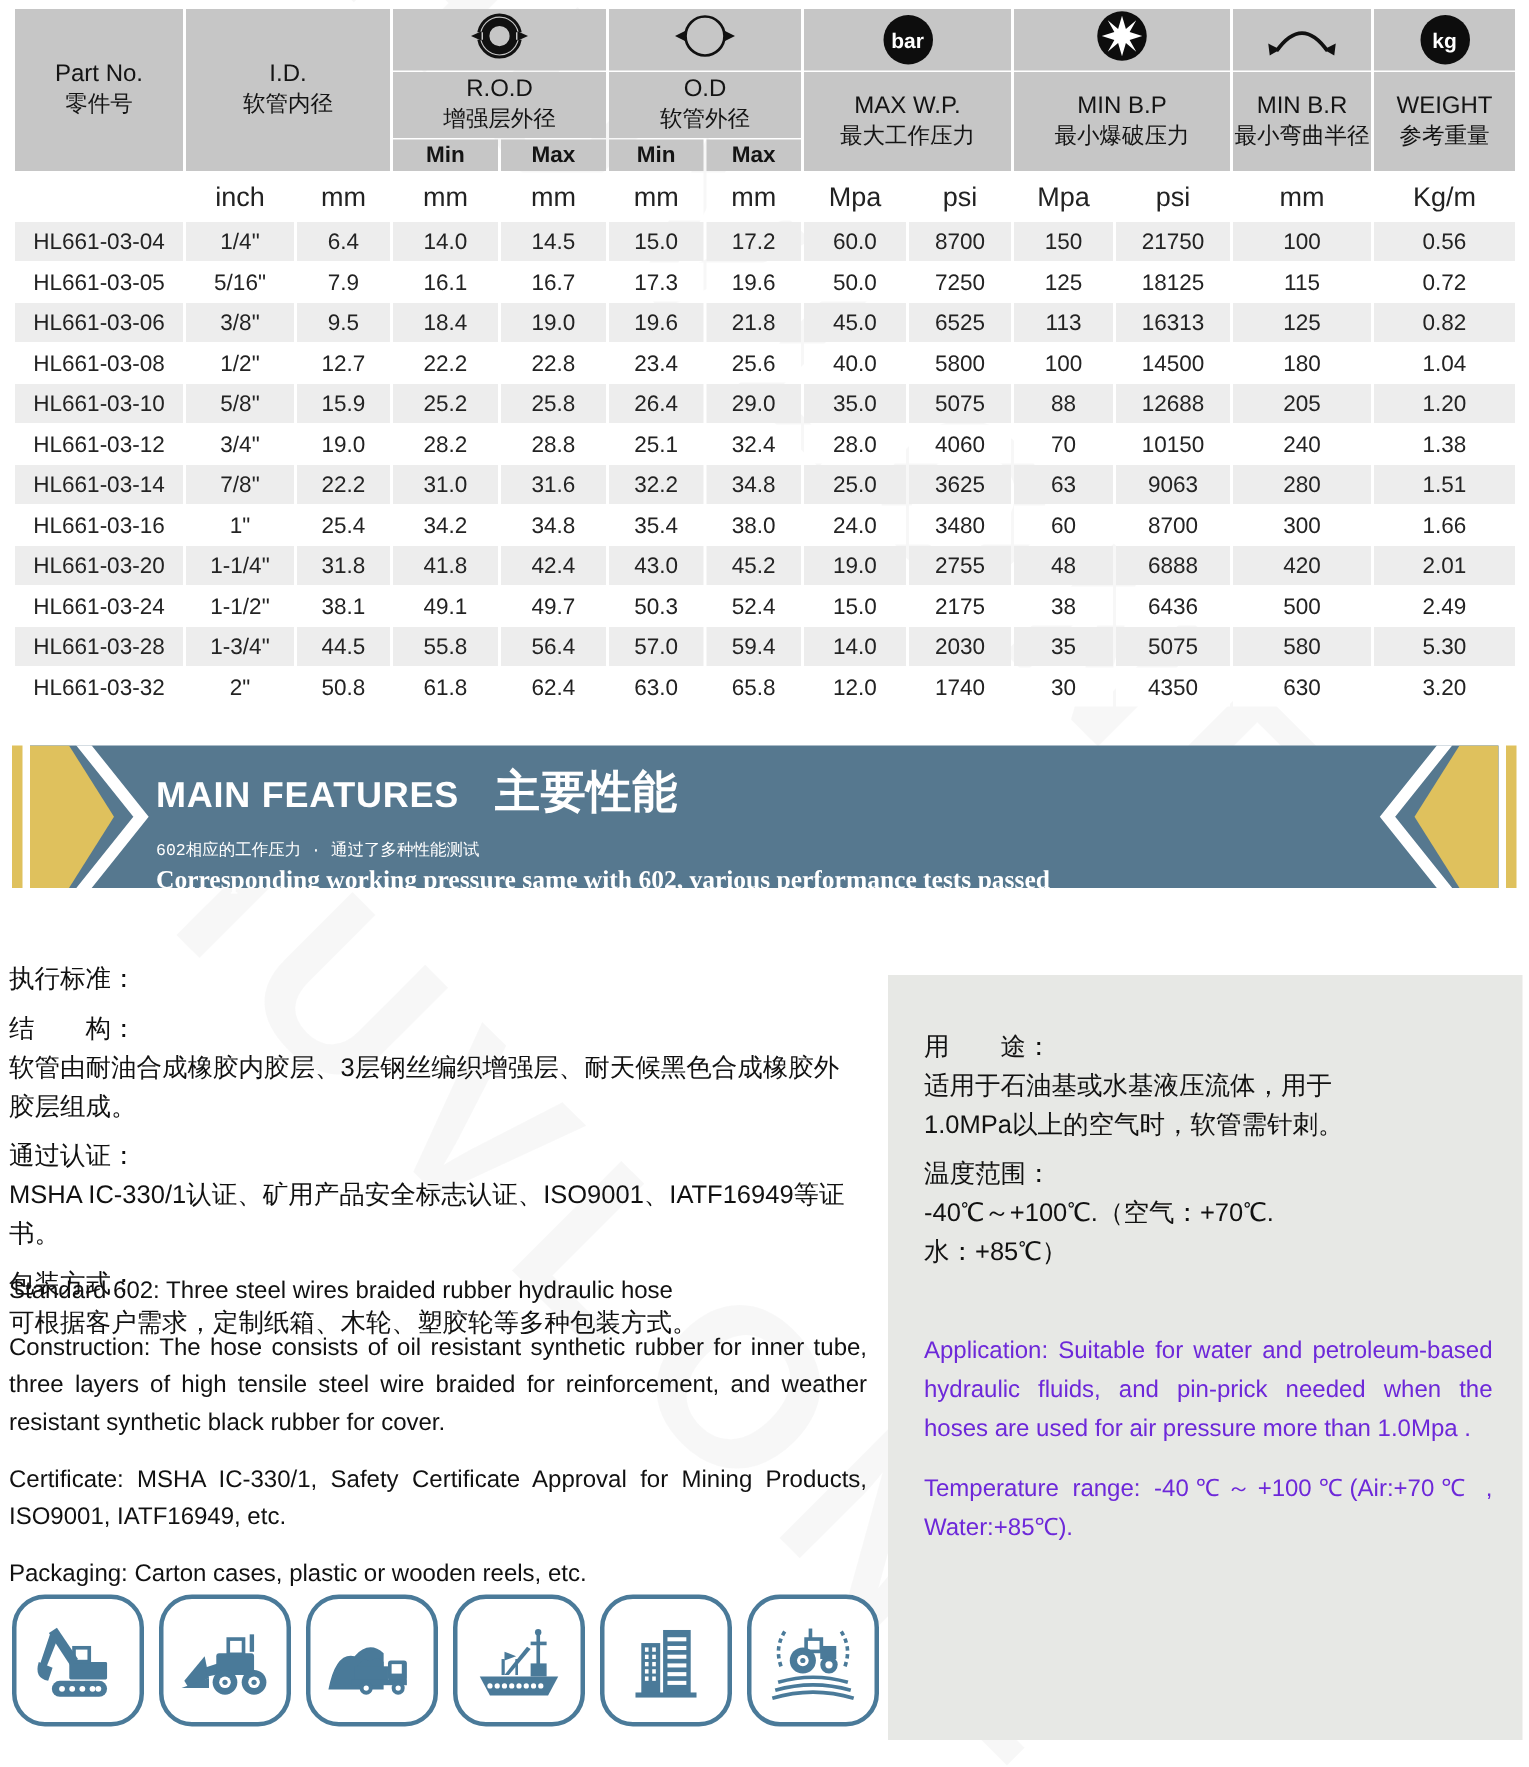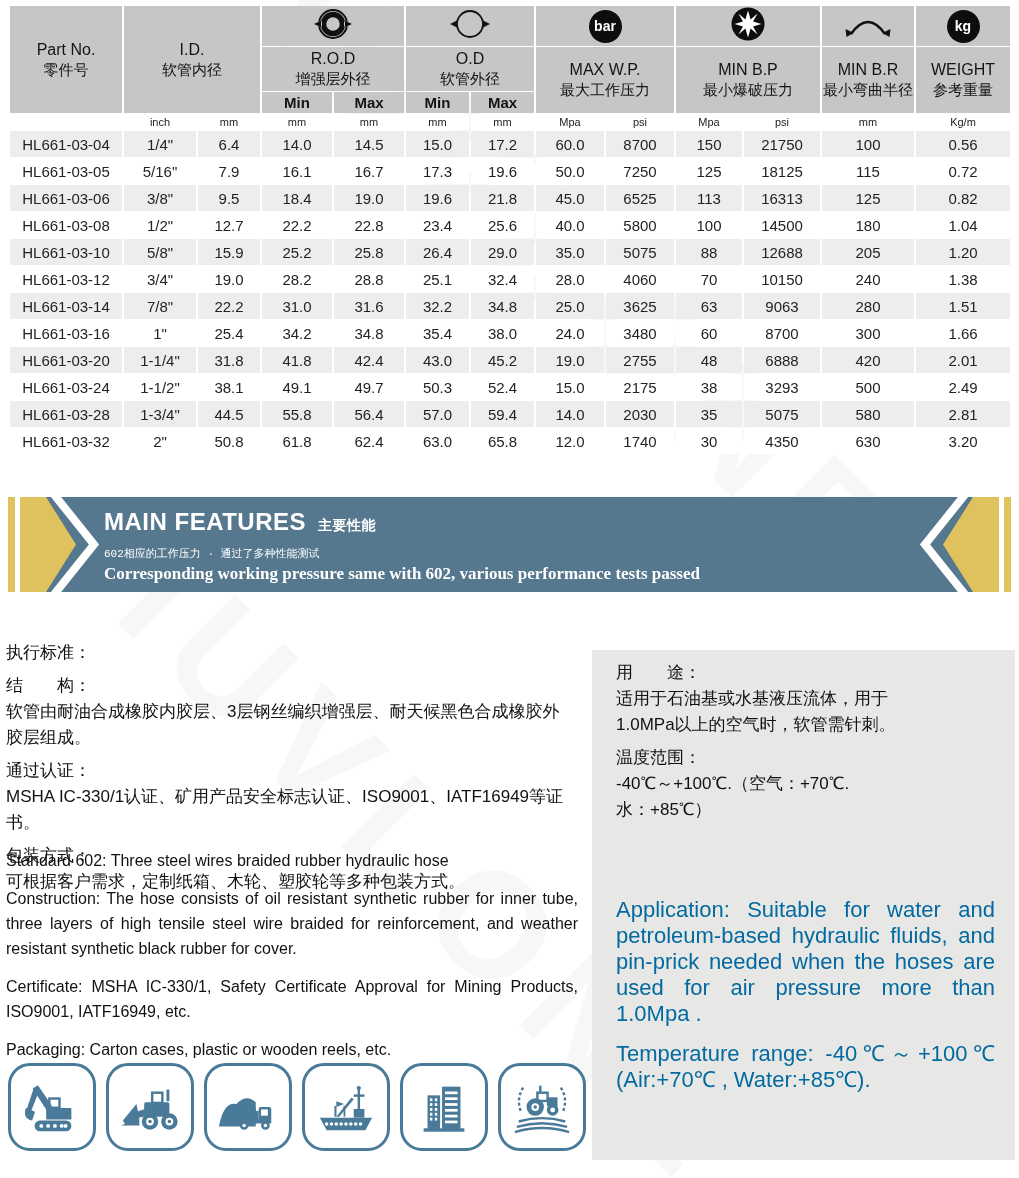--- a/index.html
+++ b/index.html
@@ -13,55 +13,55 @@
   .wm2 { left:-30px; top:760px; }
 
   
   table.spec { position:absolute; left:8px; top:5px; width:1004px;
                border-collapse:separate; border-spacing:2px 1px; table-layout:fixed; }
   table.spec th, table.spec td { padding:0; text-align:center; vertical-align:middle; }
   thead th { background:#c6c6c6; font-weight:400; color:#141414; }
   tr.icons-row th { height:40px; }
   tr.labels-row th { height:44px; }
   tr.minmax-row th { height:21px; font-weight:700; font-size:15px; }
-  tr.units-row th { height:16px; background:#ffffff; font-weight:400; font-size:11px; color:#222; }
+  tr.units-row th { height:32px; background:#ffffff; font-weight:400; font-size:18px; color:#222; }
   .th-en { display:block; font-size:16px; line-height:20px; }
   .th-cn { display:block; font-size:15px; line-height:20px; }
   tbody td { height:26px; font-size:15px; color:#232323; background:#fff; }
   tbody tr.shade td { background:#ededed; }
   .icon-circle { display:inline-flex; align-items:center; justify-content:center;
                  width:33px; height:33px; border-radius:50%; background:#0d0d0d;
                  color:#fff; font-weight:700; font-size:14px; line-height:1;text-align:center; }
 
   
   .banner { position:absolute; left:8px; top:497px; width:1003px; height:95px; }
   .banner-bg { position:absolute; left:12px; right:12px; top:0; bottom:0; background:#56788f; }
   .ybar { position:absolute; top:0; width:7px; height:95px; background:#dfc15d; }
   .ybar.left { left:0; } .ybar.right { right:0; }
   .chev { position:absolute; top:0; width:90px; height:95px; }
   .chev.left { left:12px; } .chev.right { right:12px; transform:scaleX(-1); }
   .banner-text { position:absolute; left:96px; top:11px; color:#fff; }
   .banner-title { font-size:24px; font-weight:700; letter-spacing:0.5px; }
-  .banner-title .cn { font-size:14px; margin-left:12px; }
+  .banner-title .cn { font-size:30px; margin-left:24px; }
   .banner-sub-cn { font-family:Liberation Mono, monospace; font-size:11px; margin-top:10px; }
   .banner-sub-en { font-family:"Liberation Serif", serif; font-weight:700; font-size:17px; margin-top:3px; }
 
   
   .cn-specs { position:absolute; left:6px; top:640px; width:560px; font-size:17px; line-height:26px; color:#111; }
   .spec-row { display:flex; margin-bottom:7px;flex-direction:column; }
   .spec-label { flex:0 0 auto; white-space:pre; }
   .spec-value { flex:1; white-space:pre-line; }
 
   .en-specs { position:absolute; left:6px; top:848px; width:572px; font-size:16px; line-height:25px; color:#111; }
   .en-specs p { margin:0 0 13px 0; text-align:justify; }
 
   .gray-panel { position:absolute; left:592px; top:650px; width:423px; height:510px;
-                background:#e7e8e5; box-sizing:border-box; padding:10px 20px 0 24px; }
+                background:#e7e8e5; box-sizing:border-box; padding:35px 20px 0 24px; }
   .gray-panel .cnblock { font-size:17px; line-height:26px; color:#111; }
-  .panel-en { margin-top:74px; font-size:22px; line-height:26px; color:#0369a1; }
+  .panel-en { margin-top:40px; font-size:16px; line-height:26px; color:#6d28d9; }
   .panel-en p { margin:0 0 14px 0; text-align:justify; }
 
   
   .industry-icons { position:absolute; left:8px; top:1063px; display:flex; gap:10px; }
   .tile { width:88px; height:88px; box-sizing:border-box; border:3px solid #4a7a99;
           border-radius:22px; display:flex; align-items:center; justify-content:center; background:#fff; }
   .tile svg { fill:#4a7a99; }
 </style>
 </head>
 <body>
@@ -322,38 +322,38 @@
           <td>HL661-03-24</td>
           <td>1-1/2"</td>
           <td>38.1</td>
           <td>49.1</td>
           <td>49.7</td>
           <td>50.3</td>
           <td>52.4</td>
           <td>15.0</td>
           <td>2175</td>
           <td>38</td>
-          <td>3293</td>
+          <td>6436</td>
           <td>500</td>
           <td>2.49</td>
         </tr>
         <tr class="shade">
           <td>HL661-03-28</td>
           <td>1-3/4"</td>
           <td>44.5</td>
           <td>55.8</td>
           <td>56.4</td>
           <td>57.0</td>
           <td>59.4</td>
           <td>14.0</td>
           <td>2030</td>
           <td>35</td>
           <td>5075</td>
           <td>580</td>
-          <td>2.81</td>
+          <td>5.30</td>
         </tr>
         <tr class="">
           <td>HL661-03-32</td>
           <td>2"</td>
           <td>50.8</td>
           <td>61.8</td>
           <td>62.4</td>
           <td>63.0</td>
           <td>65.8</td>
           <td>12.0</td>

